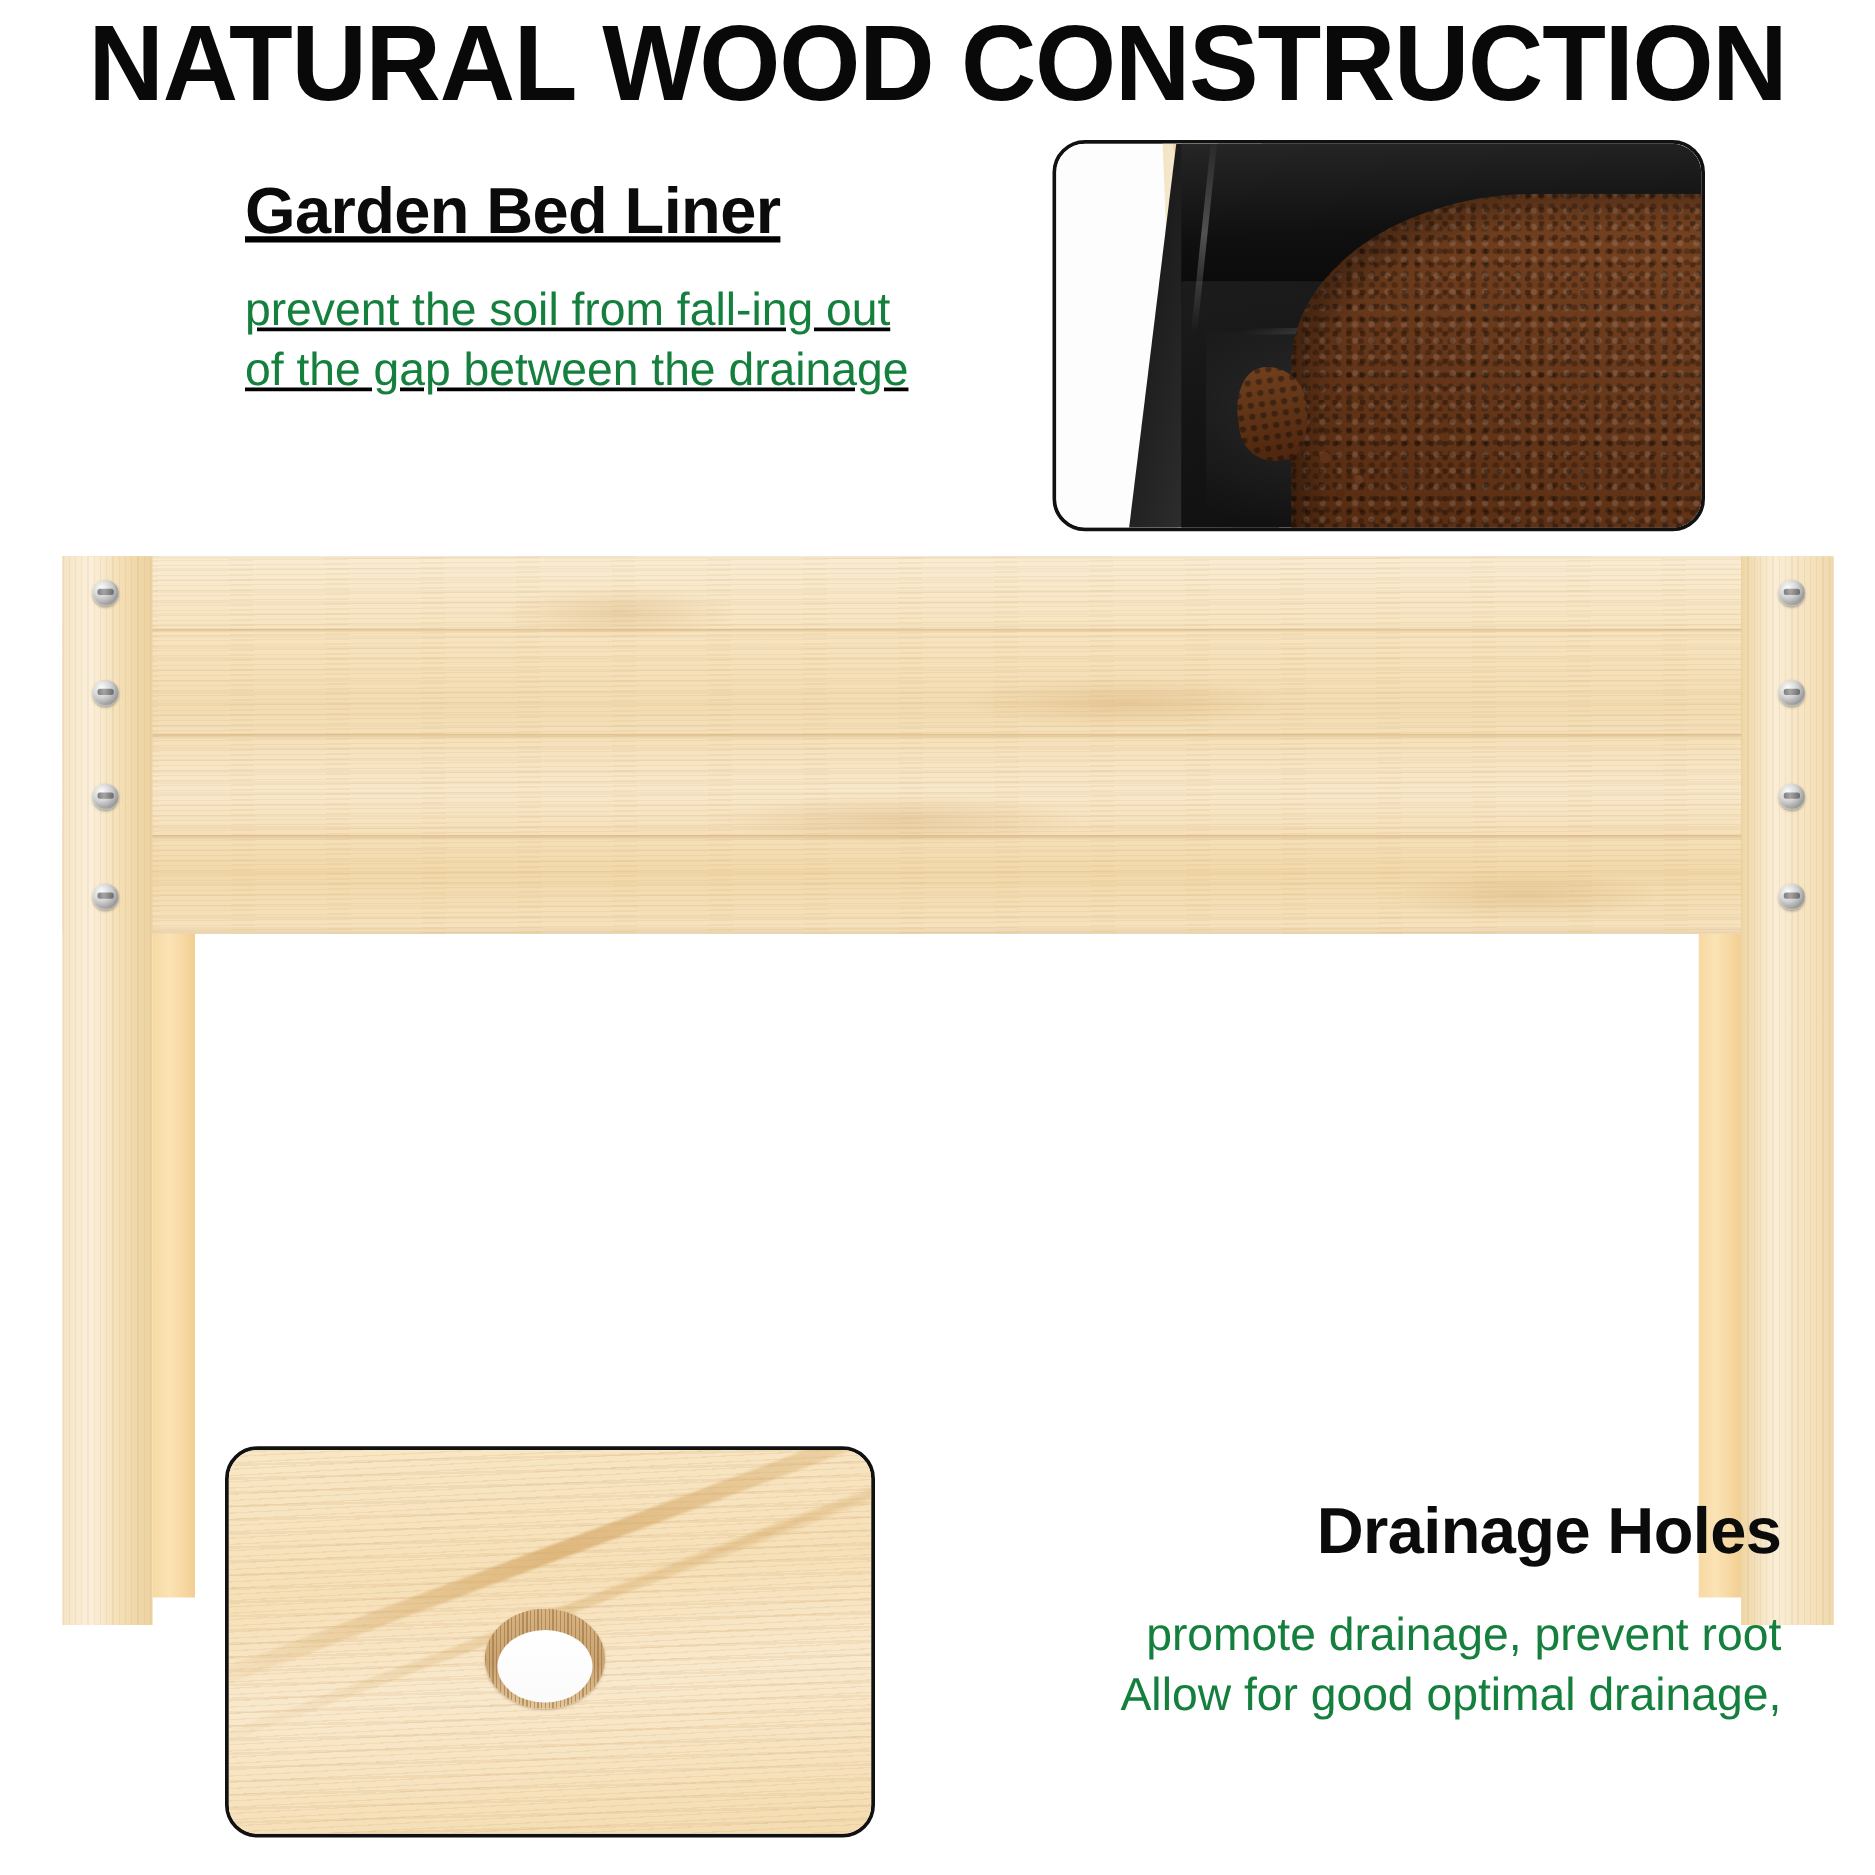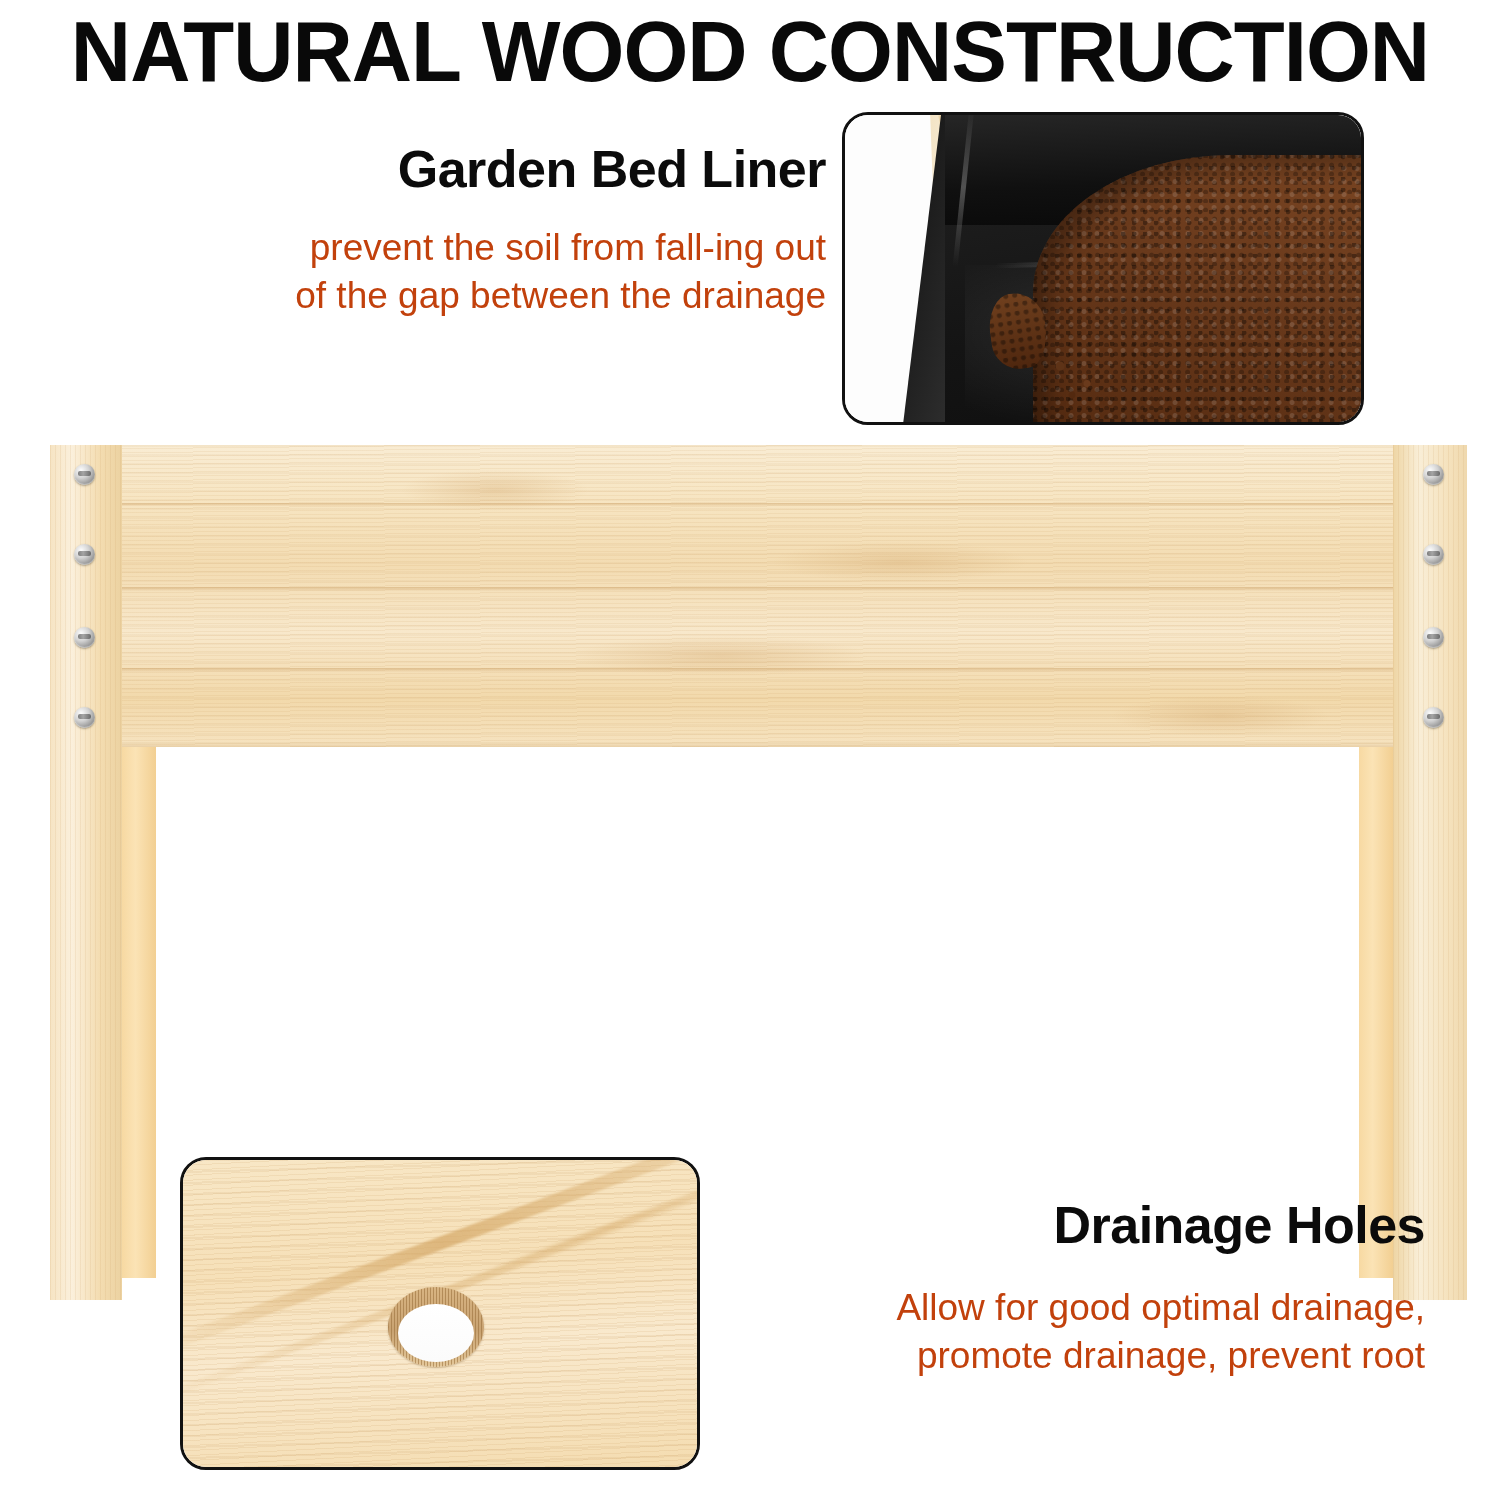--- a/index.html
+++ b/index.html
@@ -31,27 +31,28 @@
   .h-sub{
     font-size:52px;
     font-weight:bold;
     color:#0b0b0b;
     letter-spacing:-0.5px;
     line-height:58px;
   }
   .p-body{
     font-size:37px;
     line-height:48px;
-    color:#c2410c;
+    color:#15803d;
     font-weight:normal;
   }
 
   #liner-block{
-    position:absolute;left:211px;top:140px;width:615px;
-    text-align:right;
+    position:absolute;left:196px;top:140px;width:615px;
+    text-align:left;
+    text-decoration:underline;
   }
   #liner-block .h-sub{margin:0 0 26px 0;}
   #liner-block .p-body{margin:0;}
 
   #drain-block{
     position:absolute;left:745px;top:1196px;width:680px;
     text-align:right;
   }
   #drain-block .h-sub{margin:0 0 30px 0;}
   #drain-block .p-body{margin:0;}
@@ -304,18 +305,18 @@
       <div class="grain-diag c"></div>
       <div class="hole">
         <div class="hole-core"></div>
       </div>
     </div>
   </div>
 
   <div id="drain-block">
     <div class="h-sub">Drainage Holes</div>
     <div class="p-body">
+      <div>promote drainage, prevent root</div>
       <div>Allow for good optimal drainage,</div>
-      <div>promote drainage, prevent root</div>
     </div>
   </div>
 
 </div>
 
 </body></html>

